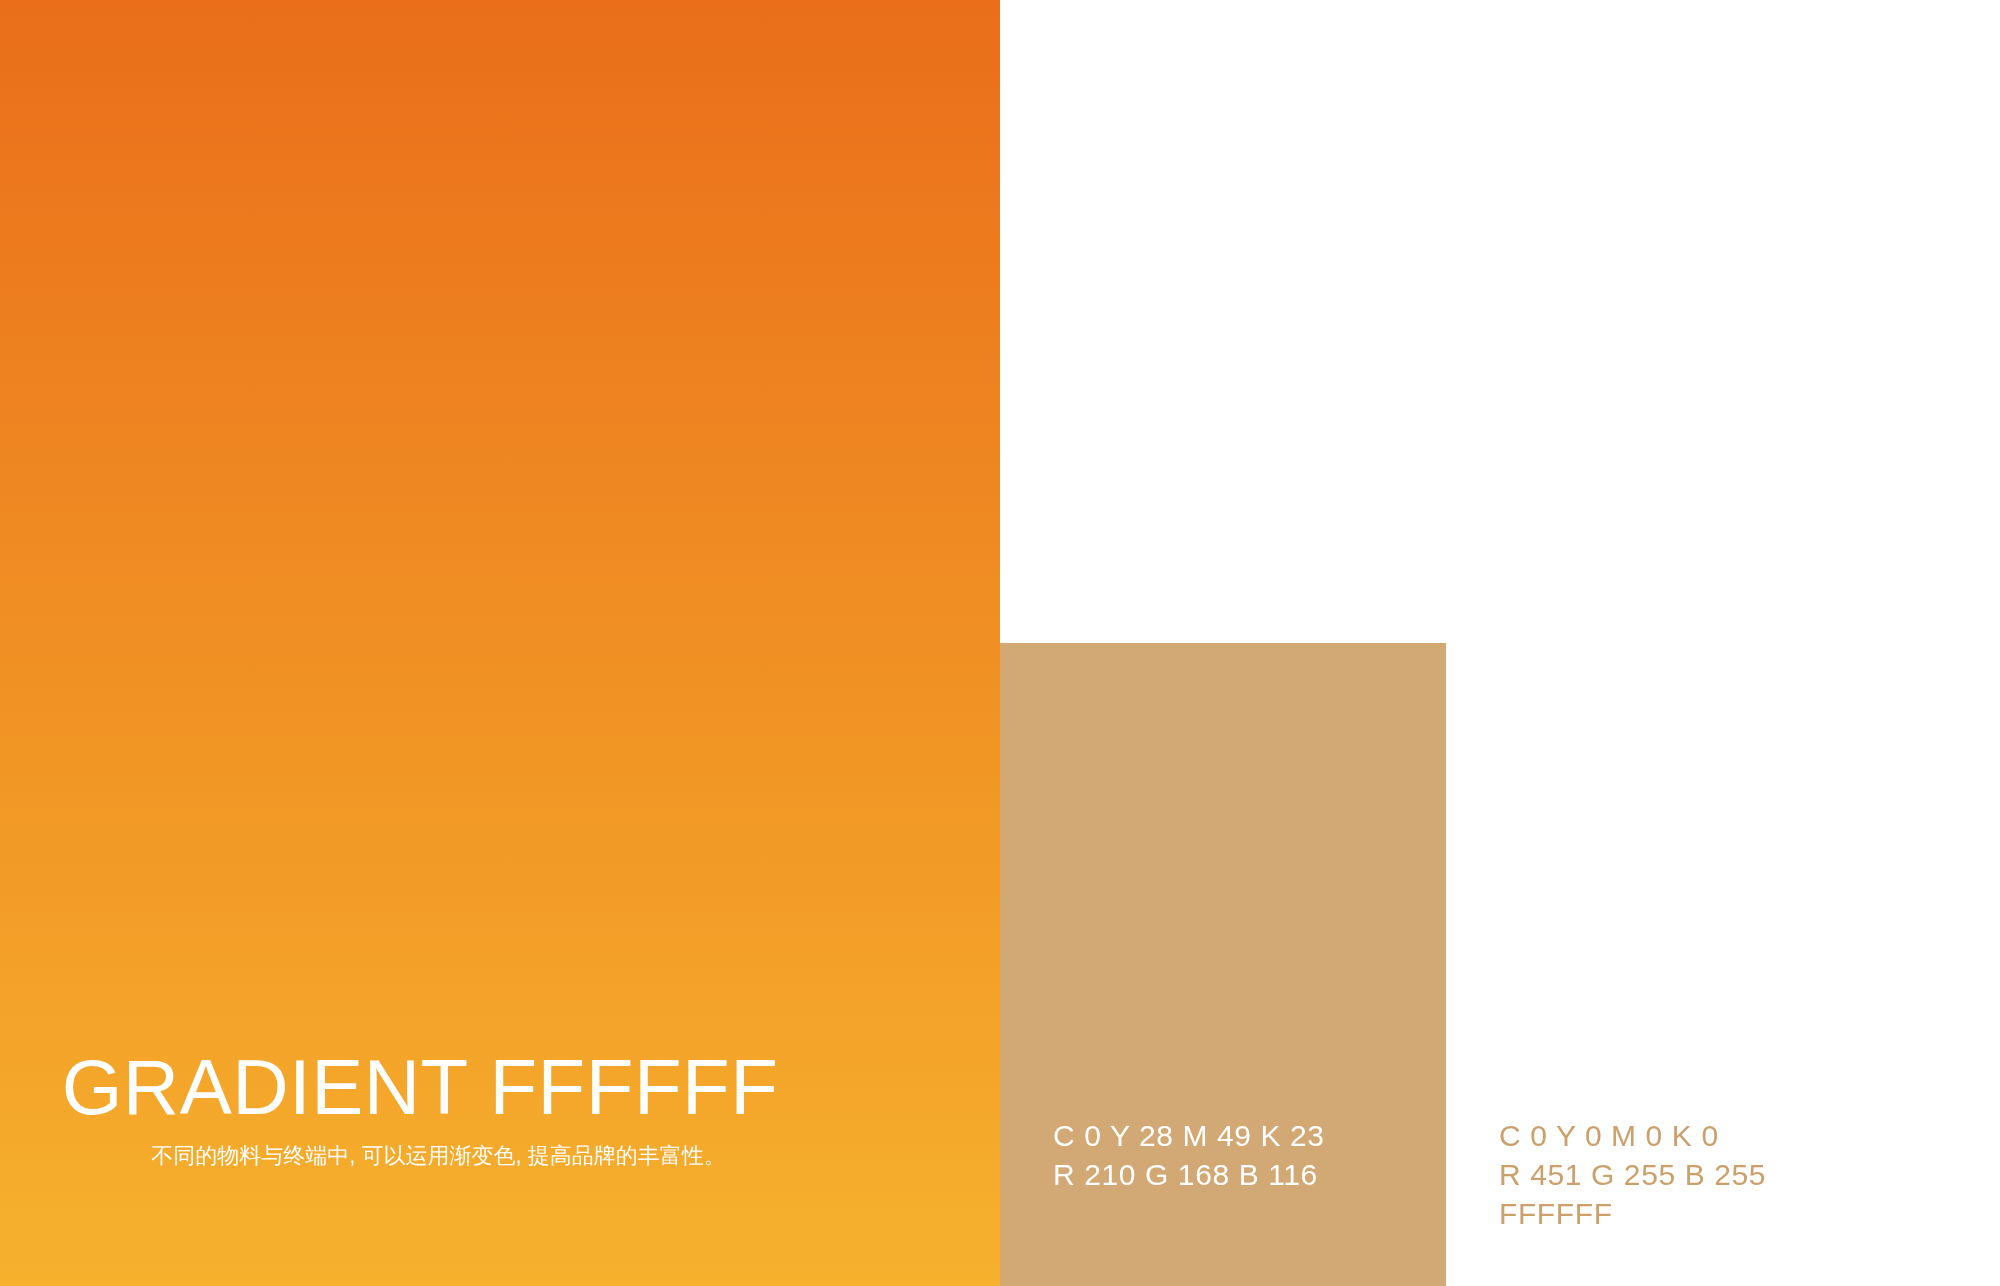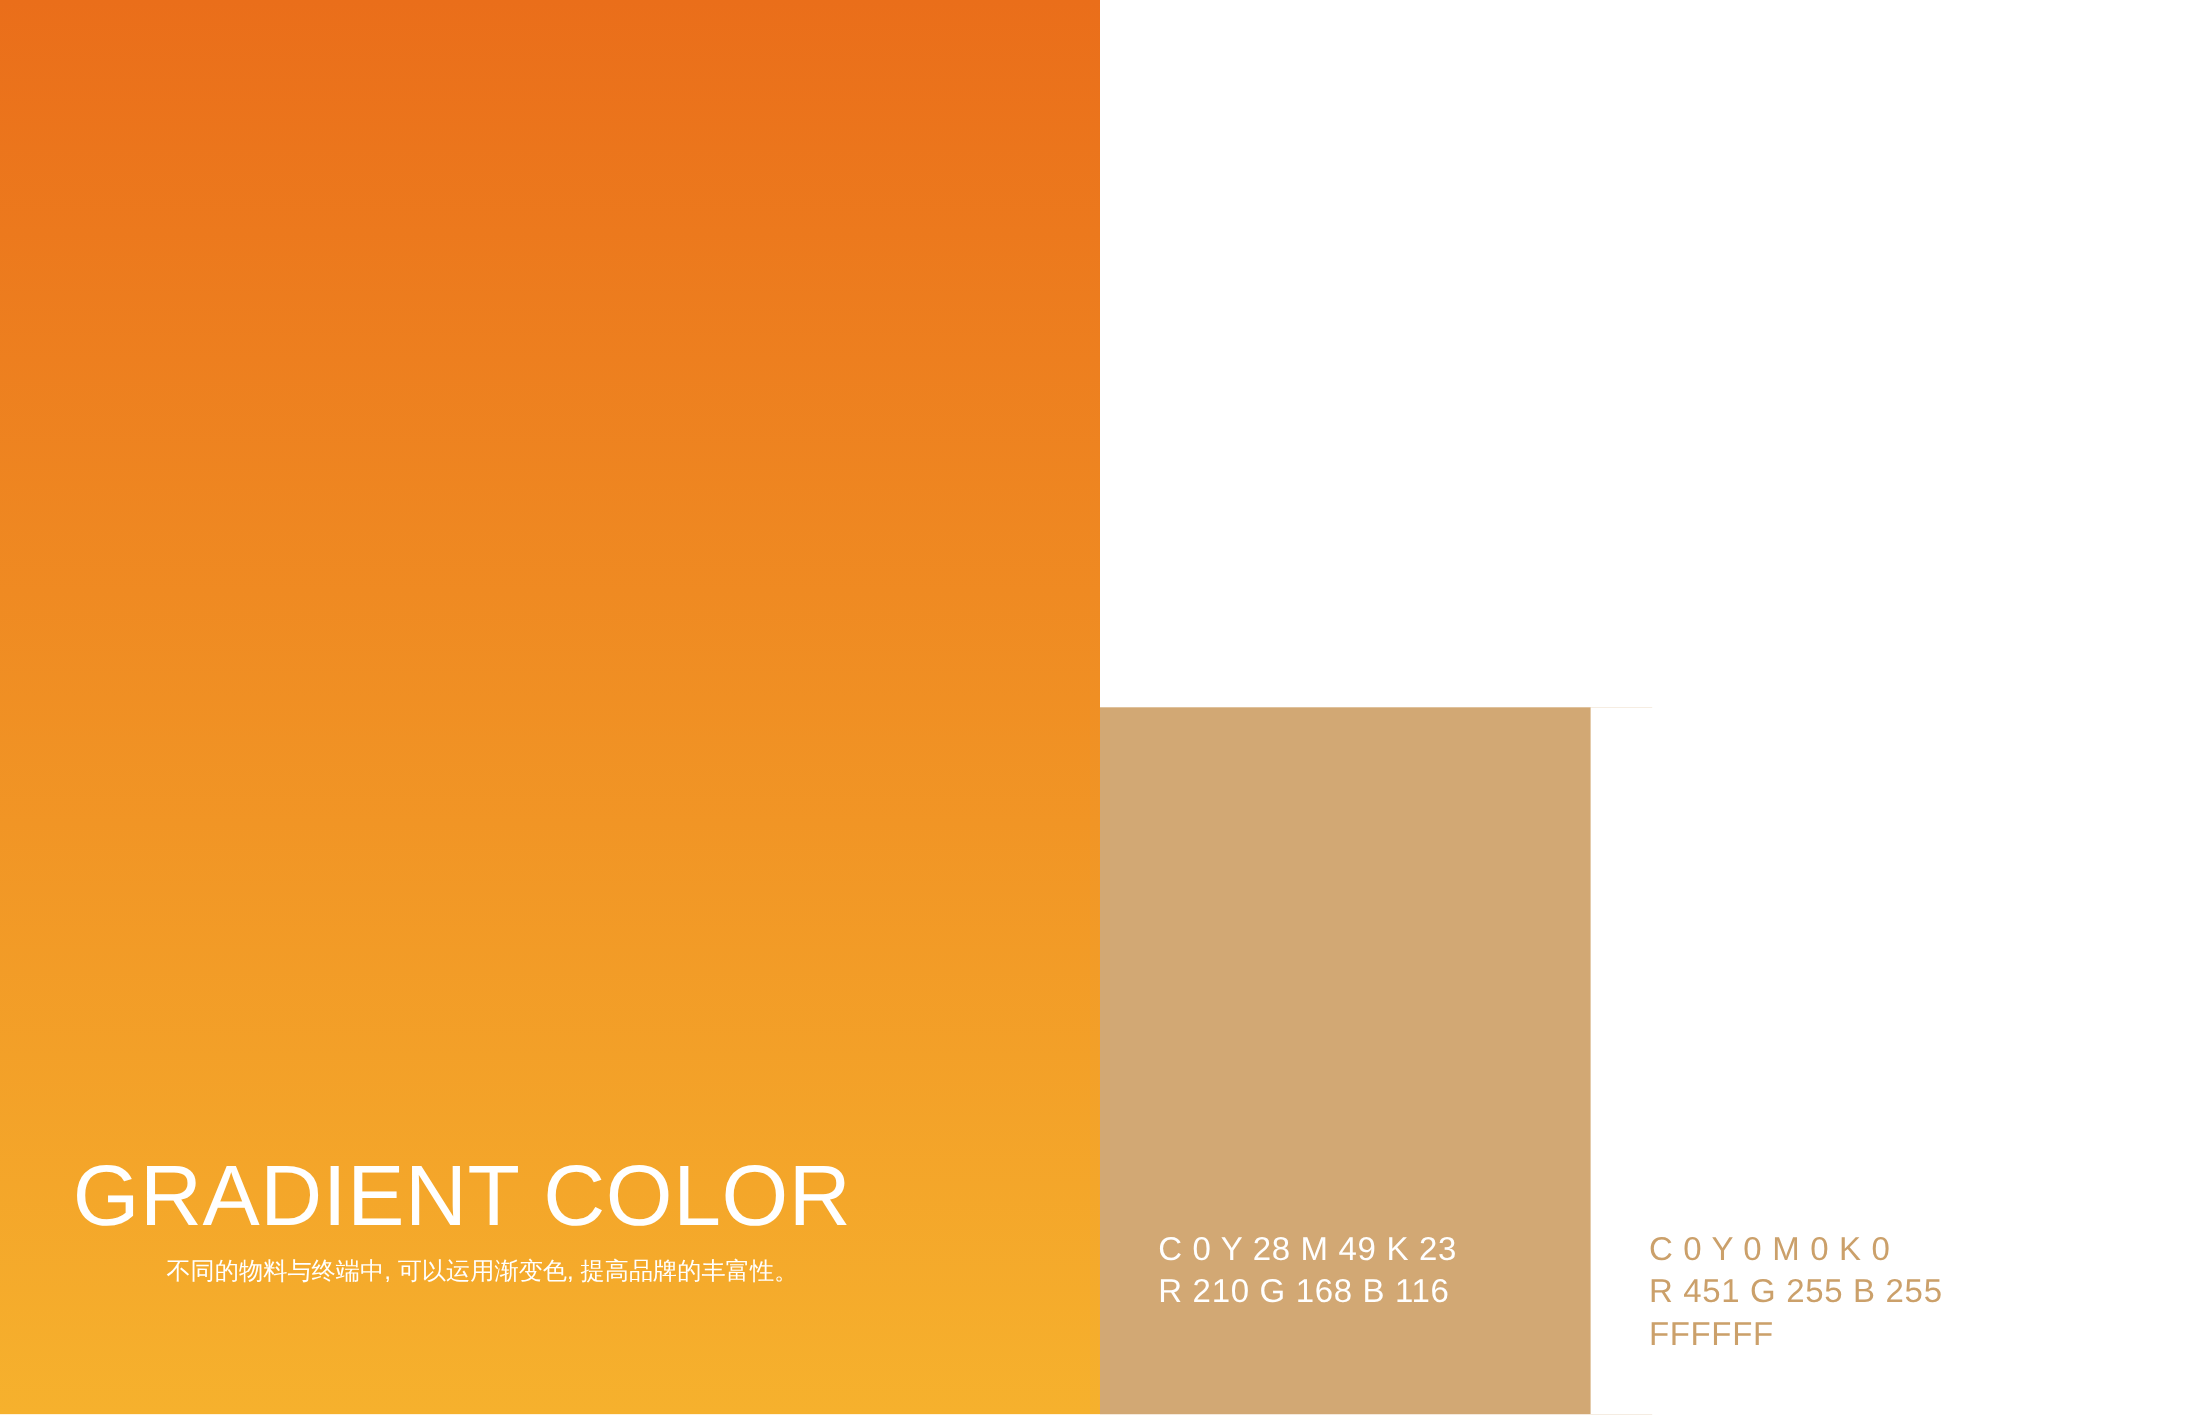--- a/index.html
+++ b/index.html
@@ -121,21 +121,21 @@
     display: block;
   }
 </style>
 </head>
 <body>
 
 <div class="board">
 
   <div class="gradient-panel" id="gradient-panel" style="background: linear-gradient(rgb(234, 110, 26) 0%, rgb(246, 177, 45) 100%);">
     <div class="gradient-caption">
-      <h1 class="gradient-title">GRADIENT COLOR</h1>
+      <h1 class="gradient-title">GRADIENT FFFFFF</h1>
       <p class="gradient-subtitle">不同的物料与终端中, 可以运用渐变色, 提高品牌的丰富性。</p>
     </div>
   </div>
 
 
   <div class="swatch swatch-tan" id="swatch-tan" style="background: rgb(210, 168, 116);">
     <ul class="swatch-specs" style="color: rgb(255, 255, 255);">
       <li class="spec-line">C 0 Y 28 M 49 K 23</li>
       <li class="spec-line">R 210 G 168 B 116</li>
     </ul>

